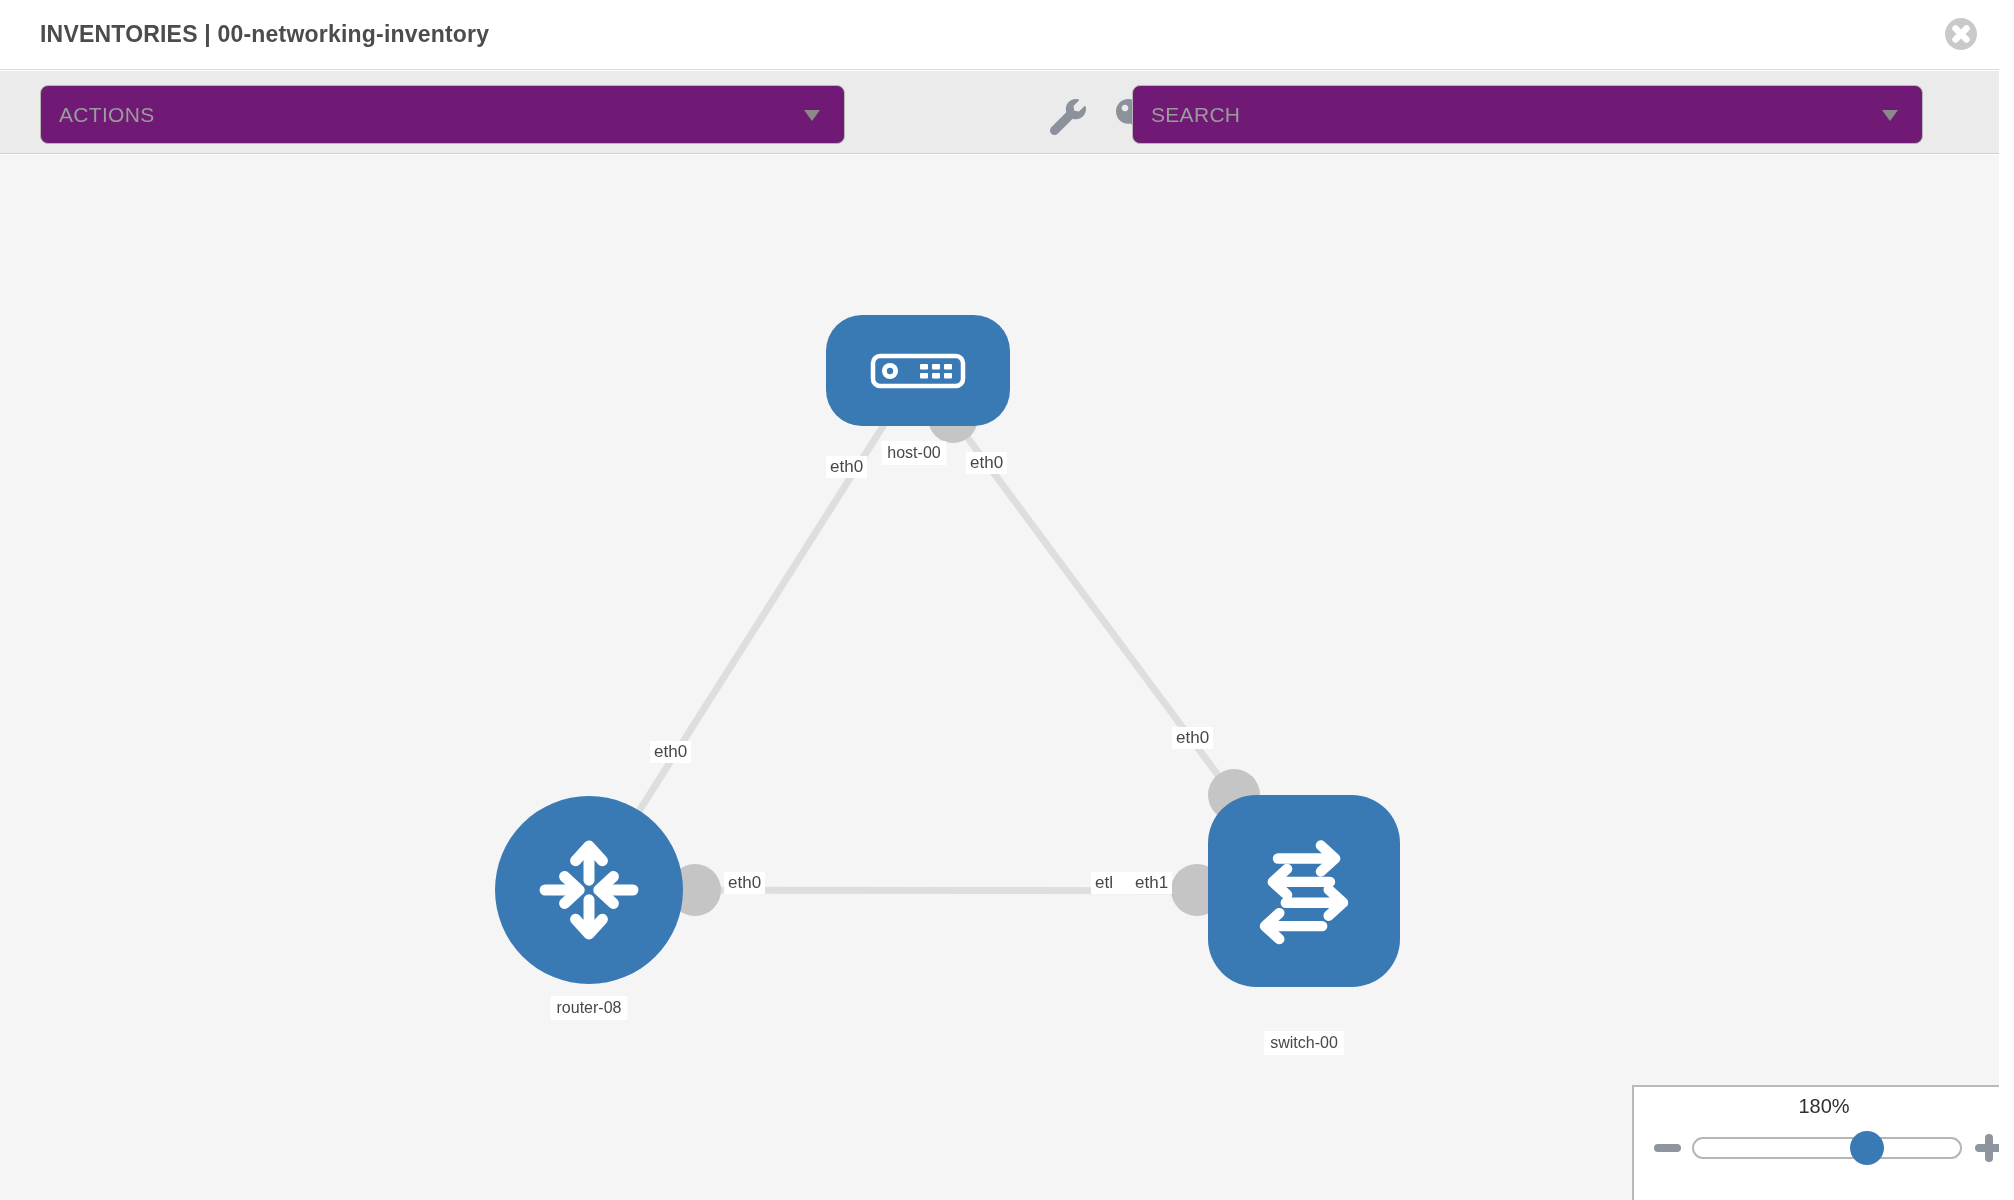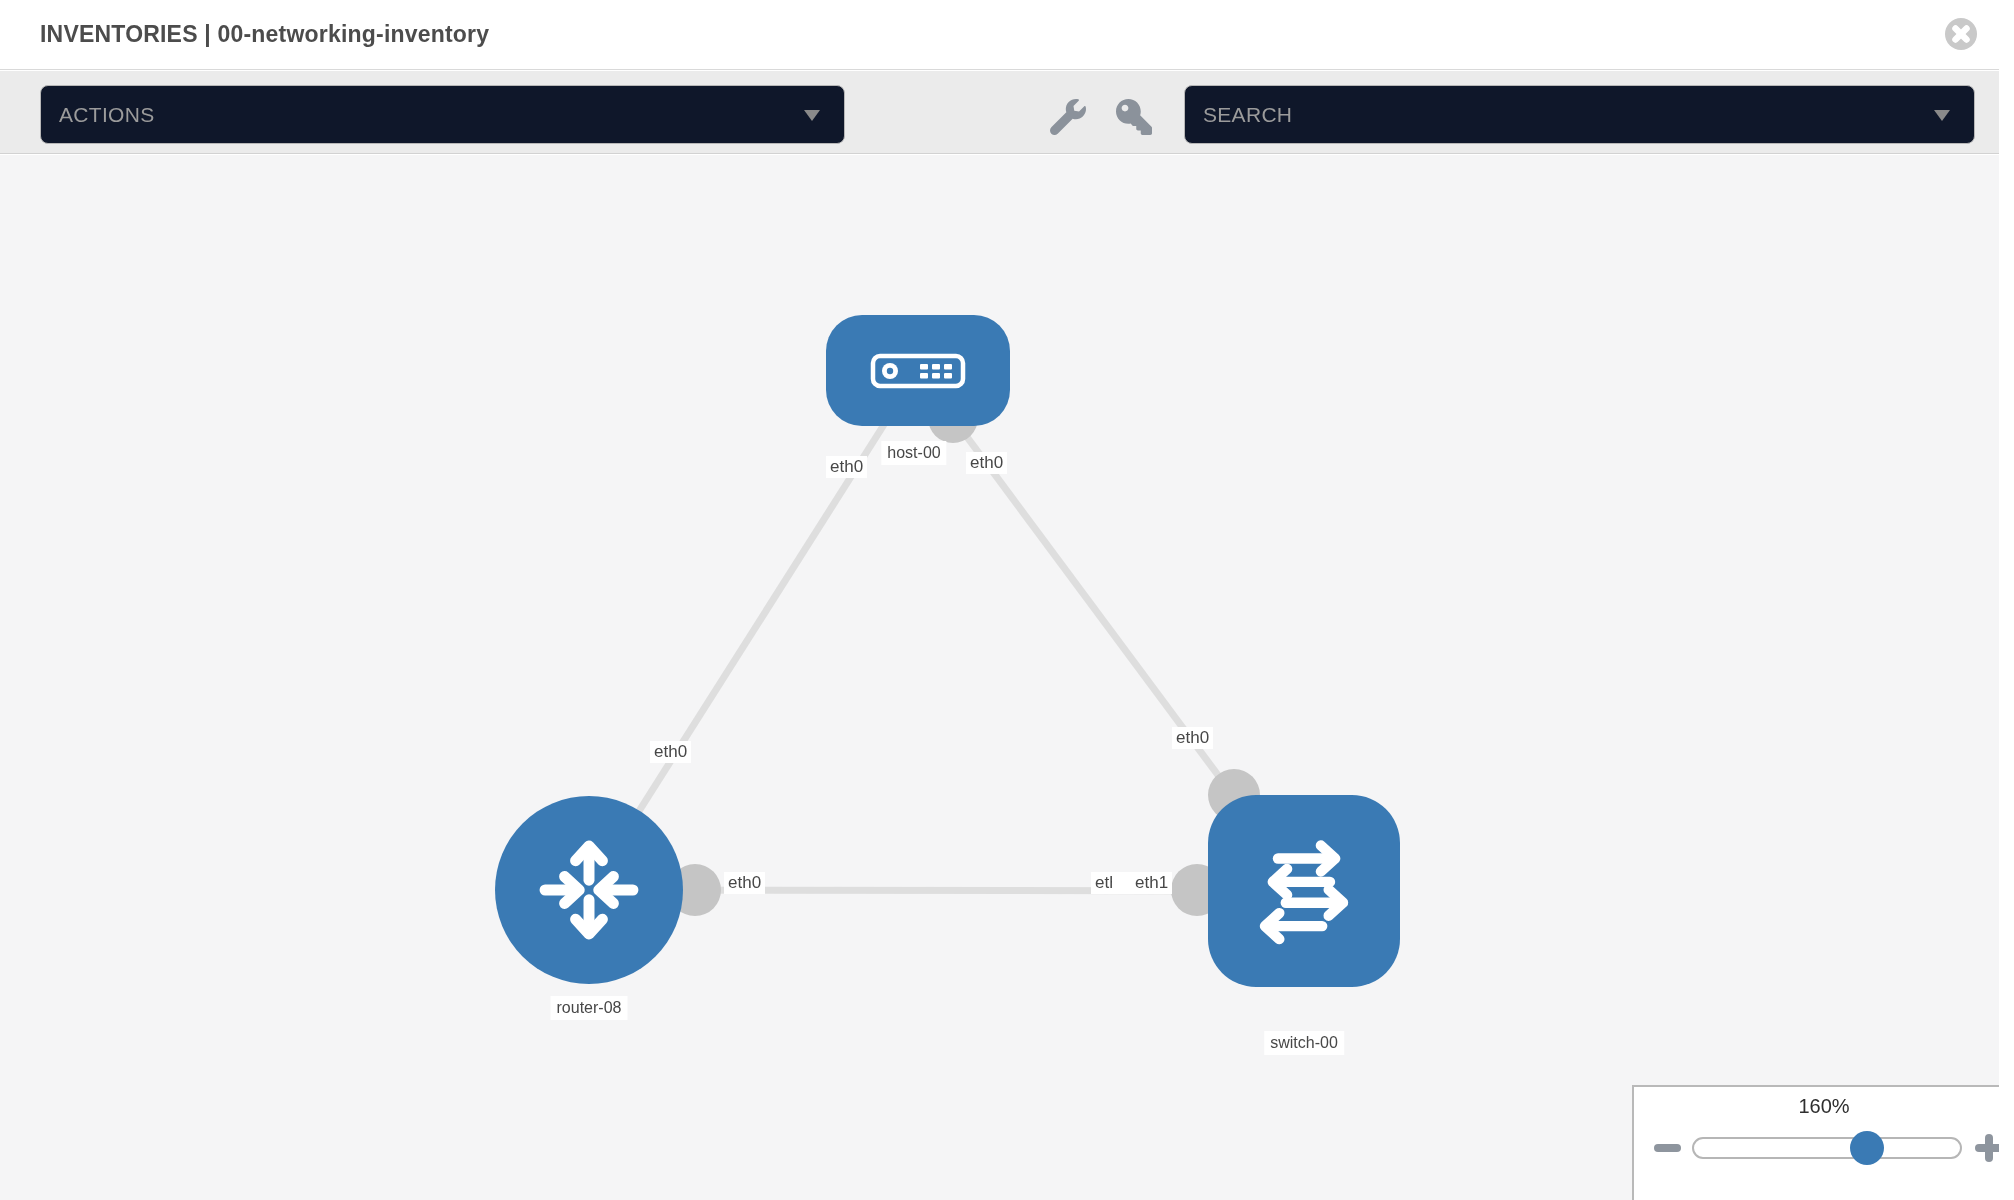--- a/index.html
+++ b/index.html
@@ -13,29 +13,29 @@
          display: flex; align-items: center; }
   .hdr h1 { margin-left: 40px; font-size: 23px; font-weight: bold; color: #4c4c4c; letter-spacing: 0.2px; }
   .close-btn { position: absolute; right: 37px; top: 18px; width: 32px; height: 32px;
                border: none; background: #c9c9c9; border-radius: 50%; cursor: pointer;
                display: flex; align-items: center; justify-content: center; padding: 0; }
   .close-btn svg { display: block; }
 
   
   .toolbar { position: absolute; left: 0; top: 71px; width: 2014px; height: 83px;
              background: #ebebeb; border-bottom: 1px solid #d2d2d2; }
-  .select { position: absolute; top: 14px; height: 59px; background: #0f172a;
+  .select { position: absolute; top: 14px; height: 59px; background: #701a75;
             border: 1px solid #b7b7b7; border-radius: 8px;
             display: flex; align-items: center; cursor: pointer; }
   .select .sel-label { margin-left: 18px; font-size: 21px; color: #9b9b9b; letter-spacing: 0.3px; }
   .select .caret { position: absolute; right: 24px; top: 50%; margin-top: -5px;
                    width: 0; height: 0; border-left: 8px solid transparent;
                    border-right: 8px solid transparent; border-top: 11px solid #8a8a8a; }
   .select.actions { left: 40px; width: 805px; }
-  .select.search  { left: 1184px; width: 791px; align-items: center; }
+  .select.search  { left: 1132px; width: 791px; align-items: center; }
   .tool-btn { position: absolute; top: 96px; width: 40px; height: 40px; border: none;
               background: transparent; cursor: pointer; padding: 0; }
   .toolbar .tool-btn { top: 26px; }
   .tool-btn svg { width: 36px; height: 36px; display: block; }
   .tool-btn.wrench { left: 1050px; }
   .tool-btn.key    { left: 1116px; }
   .tool-btn.key svg { transform: scaleX(-1); }
 
   
   .canvas { position: absolute; left: 0; top: 155px; width: 2014px; height: 1045px;
@@ -180,21 +180,21 @@
     <div class="glabel if-label" style="left:650px;  top:586px;">eth0</div>
     <div class="glabel if-label" style="left:1172px; top:572px;">eth0</div>
     <div class="glabel if-label" style="left:724px;  top:717px;">eth0</div>
     <div class="if-overlap" style="left:1091px; top:717px;">
       <span class="glabel if-label back">eth0</span>
       <span class="glabel if-label front">eth1</span>
     </div>
   </div>
 
   <div class="zoom-panel">
-    <div class="zoom-level">160%</div>
+    <div class="zoom-level">180%</div>
     <div class="zoom-minus"></div>
     <div class="zoom-track">
       <div class="zoom-thumb"></div>
     </div>
     <div class="zoom-plus"></div>
   </div>
 
 </div>
 
 </body></html>

